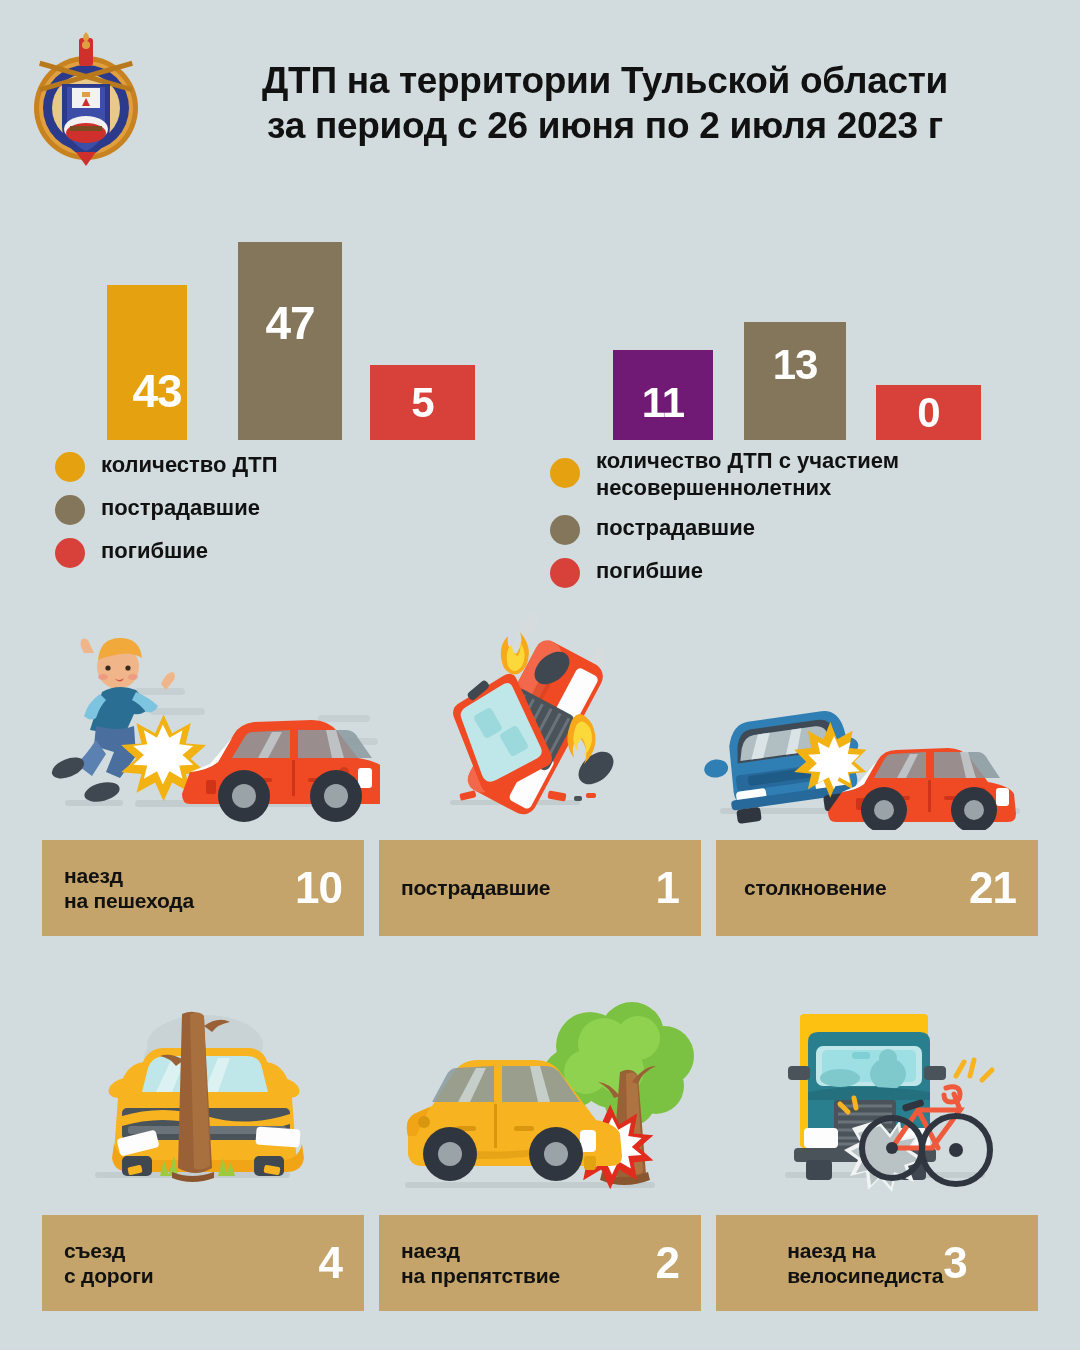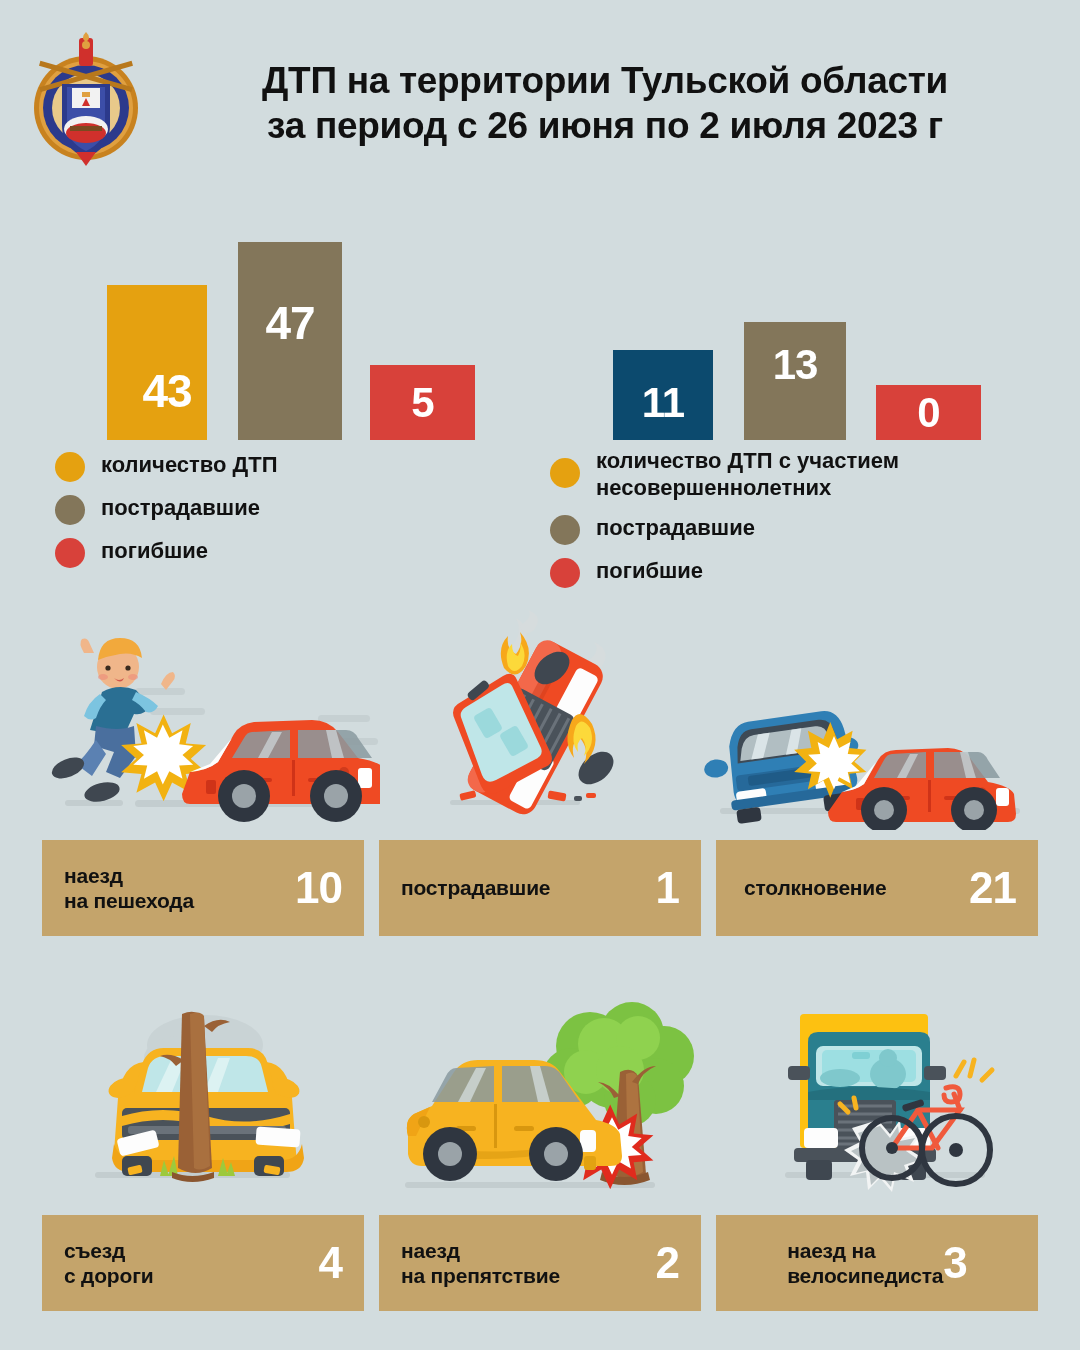--- a/index.html
+++ b/index.html
@@ -90,31 +90,31 @@
   </svg>
 
   <div class="title-block">
     <span class="title-line">ДТП на территории Тульской области</span>
     <span class="title-line">за период с 26 июня по 2 июля 2023 г</span>
   </div>
 </div>
 
 <div class="chart">
 
-  <div class="bar" style="left:107px;width:100px;height:155px;background:#e5a110;padding-left:20px;">
+  <div class="bar" style="left:107px;width:80px;height:155px;background:#e5a110;padding-left:20px;">
     <span style="--lt:28px;">43</span>
   </div>
   <div class="bar" style="left:238px;width:104px;height:198px;background:#83765a;">
     <span style="--lt:-18px;">47</span>
   </div>
   <div class="bar small" style="left:370px;width:105px;height:75px;background:#d8413a;">
     <span>5</span>
   </div>
 
-  <div class="bar small" style="left:613px;width:100px;height:90px;background:#0c4a6e;">
+  <div class="bar small" style="left:613px;width:100px;height:90px;background:#701a75;">
     <span style="--lt:8px;">11</span>
   </div>
   <div class="bar small" style="left:744px;width:102px;height:118px;background:#83765a;">
     <span style="--lt:-16px;">13</span>
   </div>
   <div class="bar small" style="left:876px;width:105px;height:55px;background:#d8413a;">
     <span>0</span>
   </div>
 </div>
 

